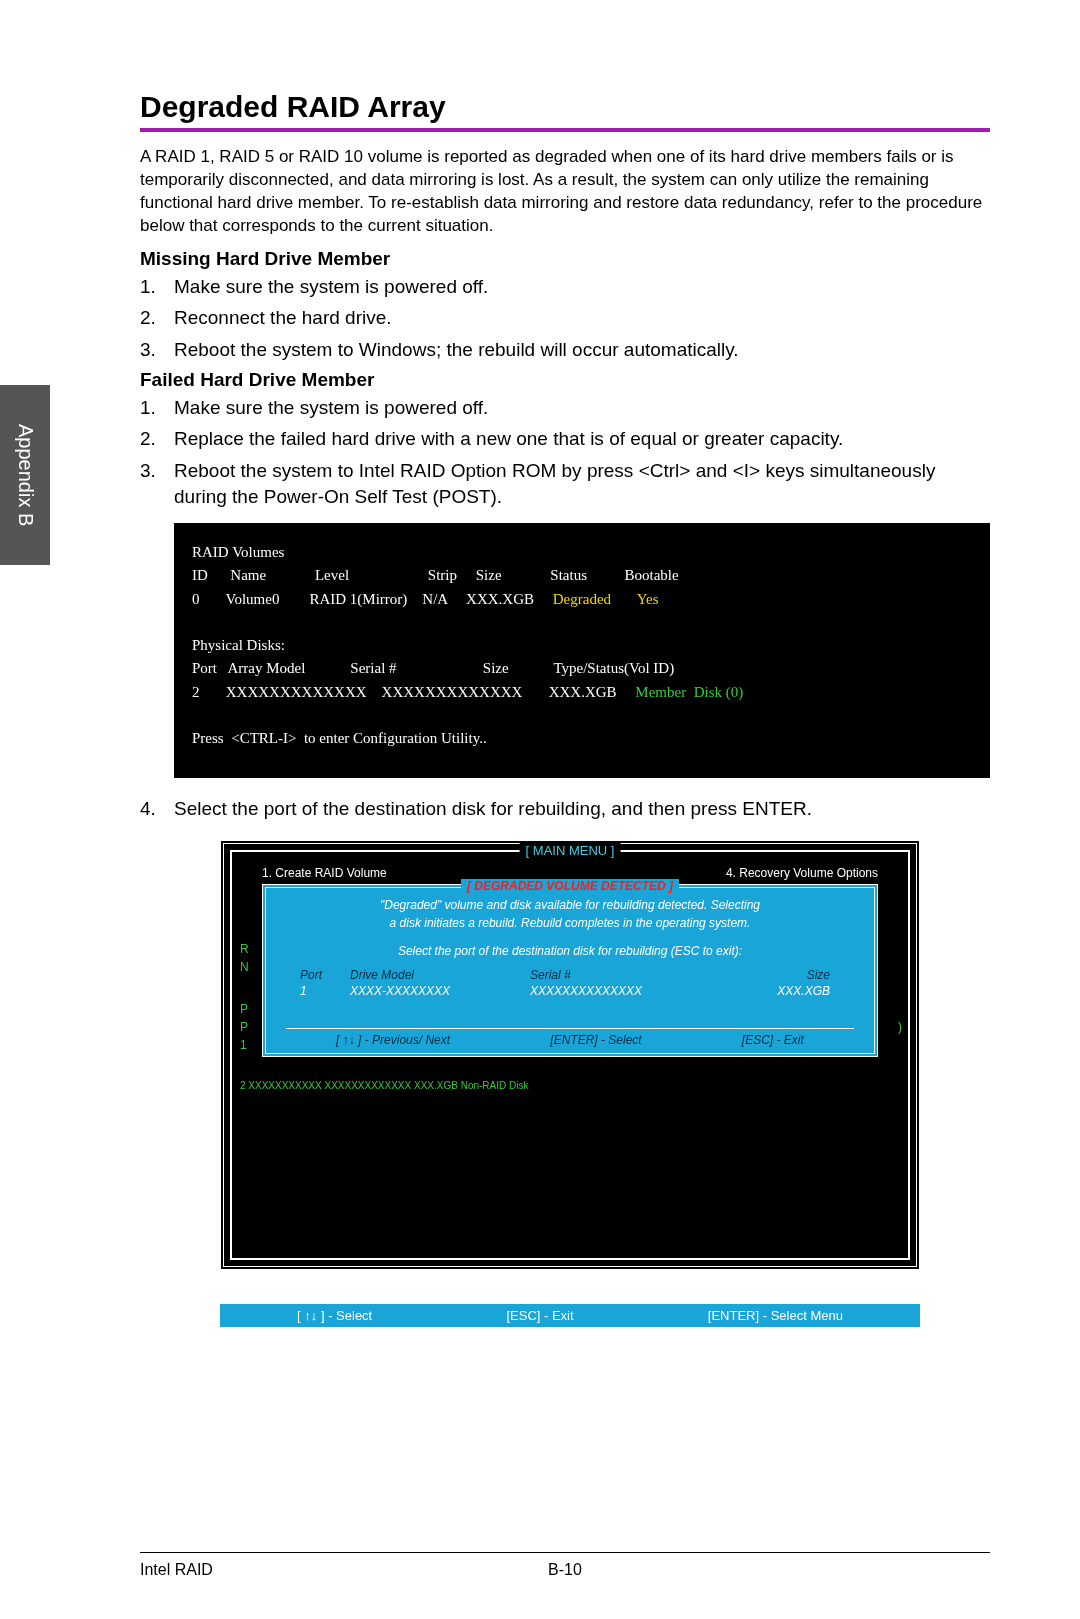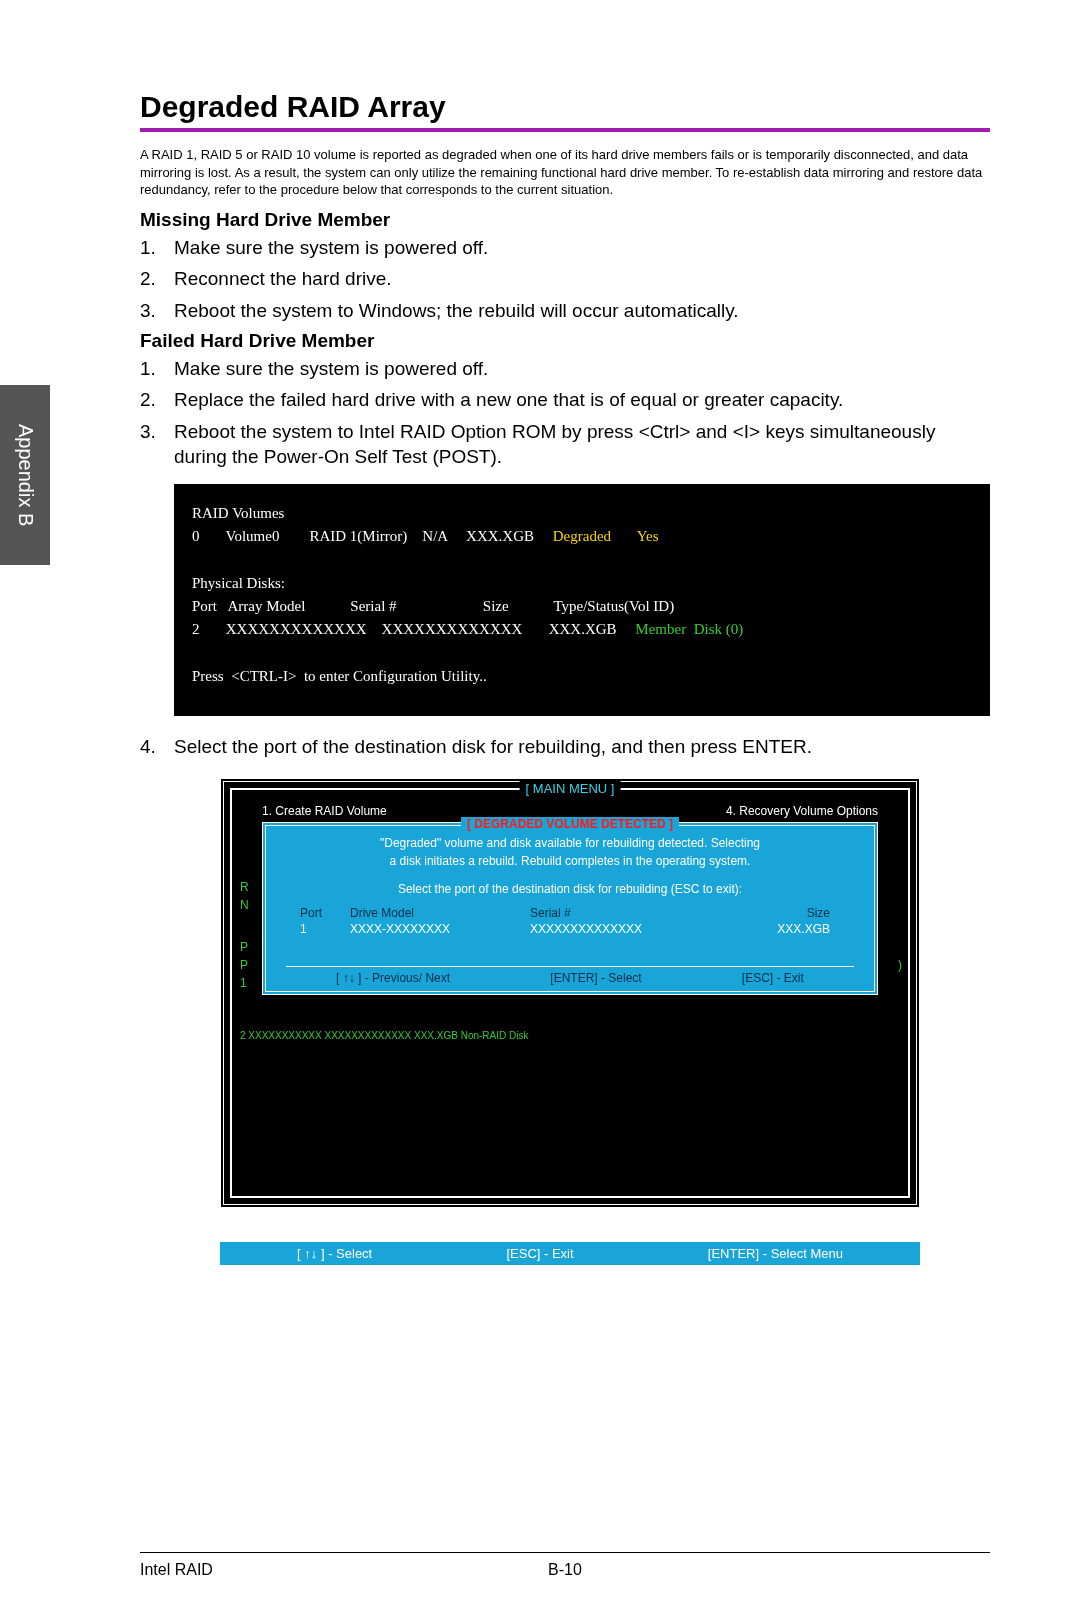--- a/index.html
+++ b/index.html
@@ -31,21 +31,21 @@
     font-weight: normal;
   }
   h1 {
     font-size: 30px;
     font-weight: bold;
     border-bottom: 4px solid #a21caf;
     padding-bottom: 4px;
     margin-bottom: 14px;
   }
   .intro {
-    font-size: 13px;
+    font-size: 17px;
     line-height: 1.35;
     margin-bottom: 10px;
   }
   .subhead {
     font-size: 19px;
     font-weight: bold;
     margin-top: 4px;
     margin-bottom: 4px;
   }
   ol.steps {
@@ -116,20 +116,21 @@
   .dialog {
     position: absolute;
     top: 32px;
     left: 30px;
     right: 30px;
     background: #1aa5d8;
     border: 4px double #fff;
     padding: 10px 20px 6px 20px;
     color: #fff;
     font-size: 12px;
+    font-style: italic;
   }
   .dialog-title {
     position: absolute;
     top: -9px;
     left: 50%;
     transform: translateX(-50%);
     background: #1aa5d8;
     padding: 0 6px;
     color: #ff1a1a;
     font-weight: bold;
@@ -232,20 +233,21 @@
         <span class="txt">Replace the failed hard drive with a new one that is of equal or greater capacity.</span>
       </li>
     <li>
         <span class="num">3.</span>
         <span class="txt">Reboot the system to Intel RAID Option ROM by press &lt;Ctrl&gt; and &lt;I&gt; keys simultaneously during the Power-On Self Test (POST).</span>
       </li>
   </ol>
 
   <div class="bios-box">
     <div class="row">RAID Volumes</div>
+    <div class="row"><span>ID</span>      <span>Name</span>             <span>Level</span>                     <span>Strip</span>     <span>Size</span>             <span>Status</span>          <span>Bootable</span></div>
     <div class="row"><span>0</span>       <span>Volume0</span>        <span>RAID 1(Mirror)</span>    <span>N/A</span>     <span>XXX.XGB</span>     <span class="yellow">Degraded</span>       <span class="yellow">Yes</span></div>
     <div class="row">&nbsp;</div>
     <div class="row">Physical Disks:</div>
     <div class="row"><span>Port</span>   <span>Array Model</span>            <span>Serial #</span>                       <span>Size</span>            <span>Type/Status(Vol ID)</span></div>
     <div class="row"><span>2</span>       <span>XXXXXXXXXXXXX</span>    <span>XXXXXXXXXXXXX</span>       <span>XXX.XGB</span>     <span class="green">Member  Disk (0)</span></div>
     <div class="row">&nbsp;</div>
     <div class="row">Press  &lt;CTRL-I&gt;  to enter Configuration Utility..</div>
   </div>
 
   <ol class="steps">
@@ -263,21 +265,21 @@
           <span>1.      Create  RAID  Volume</span>
           <span>4.      Recovery Volume  Options</span>
         </div>
 
         <span class="bg-letters" style="top:90px;">R</span>
         <span class="bg-letters" style="top:108px;">N</span>
         <span class="bg-letters" style="top:150px;">P</span>
         <span class="bg-letters" style="top:168px;">P</span>
         <span class="bg-letters" style="top:186px;">1</span>
         <span class="bg-letters" style="top:168px; right:6px; left:auto;">)</span>
-        <div class="bg-row-bottom" style="top:240px;">2     XXXXXXXXXXX        XXXXXXXXXXXXX                    XXX.XGB    Non-RAID  Disk</div>
+        <div class="bg-row-bottom" style="top:228px;">2     XXXXXXXXXXX        XXXXXXXXXXXXX                    XXX.XGB    Non-RAID  Disk</div>
 
         <div class="dialog">
           <div class="dialog-title">[  DEGRADED VOLUME DETECTED  ]</div>
           <div class="line">"Degraded" volume and disk available for rebuilding detected. Selecting</div>
           <div class="line">a disk initiates a rebuild. Rebuild completes in the  operating system.</div>
           <div class="line" style="margin-top:14px;">Select the port of the destination disk for rebuilding (ESC to exit):</div>
           <div class="dialog-table">
             <div class="hdr">
               <span class="c1">Port</span>
               <span class="c2">Drive  Model</span>

